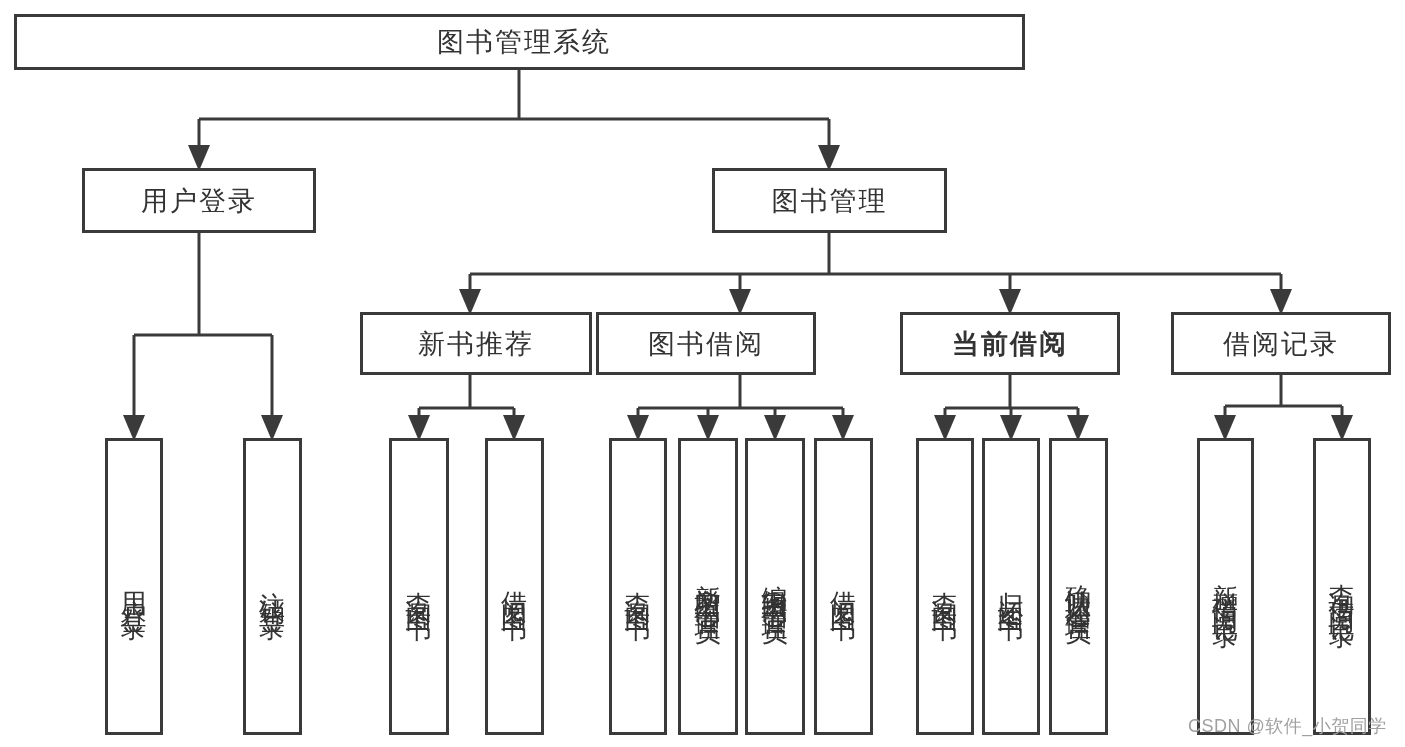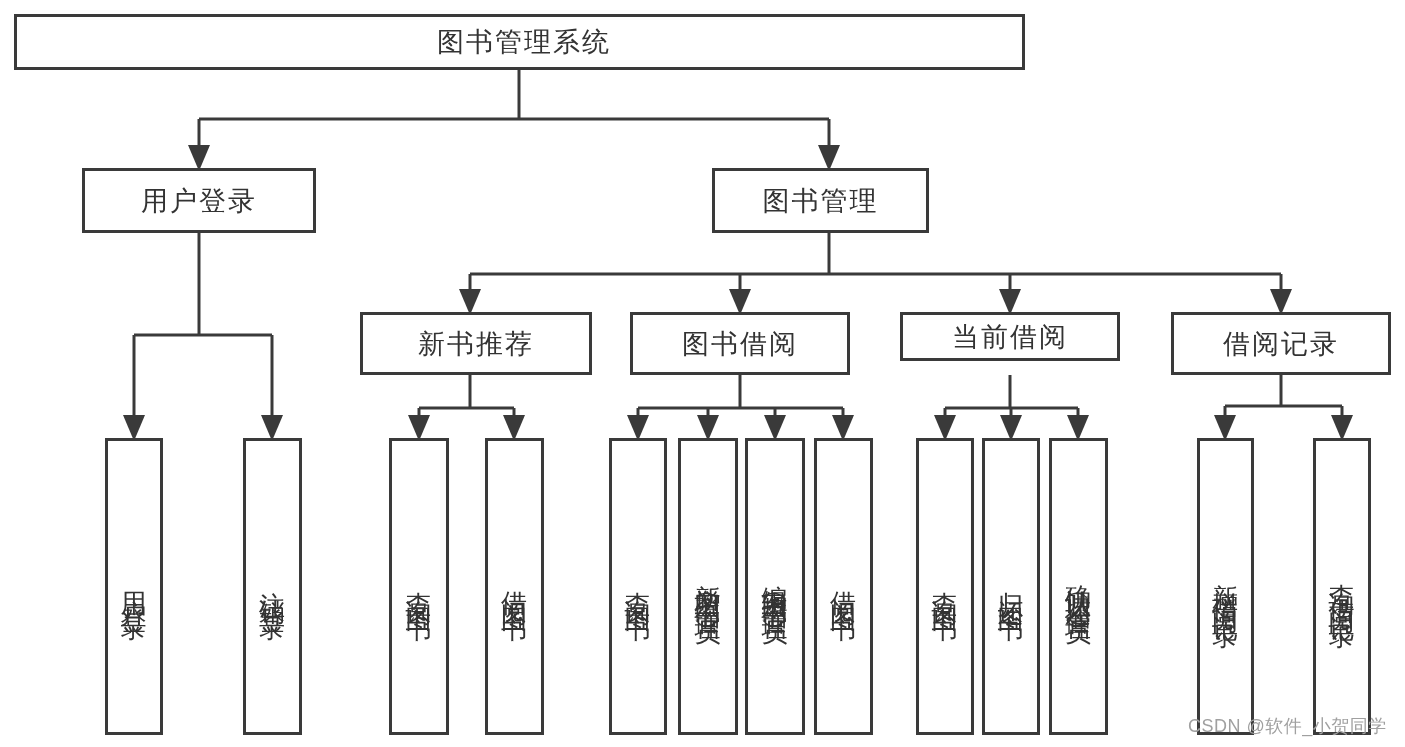--- a/index.html
+++ b/index.html
@@ -37,25 +37,25 @@
     text-orientation: mixed;
     font-size: 26px;
     letter-spacing: 7px;
     line-height: 1;
     white-space: nowrap;
   }
   
   #n-root { left: 14px; top: 14px; width: 1011px; height: 56px; padding-left: 9px; }
   
   #n-l2-0 { left: 82px;  top: 168px; width: 234px; height: 65px; }
-  #n-l2-1 { left: 712px; top: 168px; width: 217px; height: 65px; }
+  #n-l2-1 { left: 712px; top: 168px; width: 235px; height: 65px; }
   
   #n-l3-0 { left: 360px;  top: 312px; width: 232px; height: 63px; }
-  #n-l3-1 { left: 630px;  top: 312px; width: 220px; height: 63px; }
-  #n-l3-2 { left: 900px;  top: 312px; width: 220px; height: 49px; }
+  #n-l3-1 { left: 596px;  top: 312px; width: 220px; height: 63px; }
+  #n-l3-2 { left: 900px;  top: 312px; width: 220px; height: 63px; font-weight: bold; }
   #n-l3-3 { left: 1171px; top: 312px; width: 220px; height: 63px; }
   
   .leaf { top: 438px; height: 297px; }
   #n-u0 { left: 105px;  width: 58px; }
   #n-u1 { left: 243px;  width: 59px; }
   #n-n0 { left: 389px;  width: 60px; }
   #n-n1 { left: 485px;  width: 59px; }
   #n-b0 { left: 609px;  width: 58px; }
   #n-b1 { left: 678px;  width: 60px; }
   #n-b2 { left: 745px;  width: 60px; }

